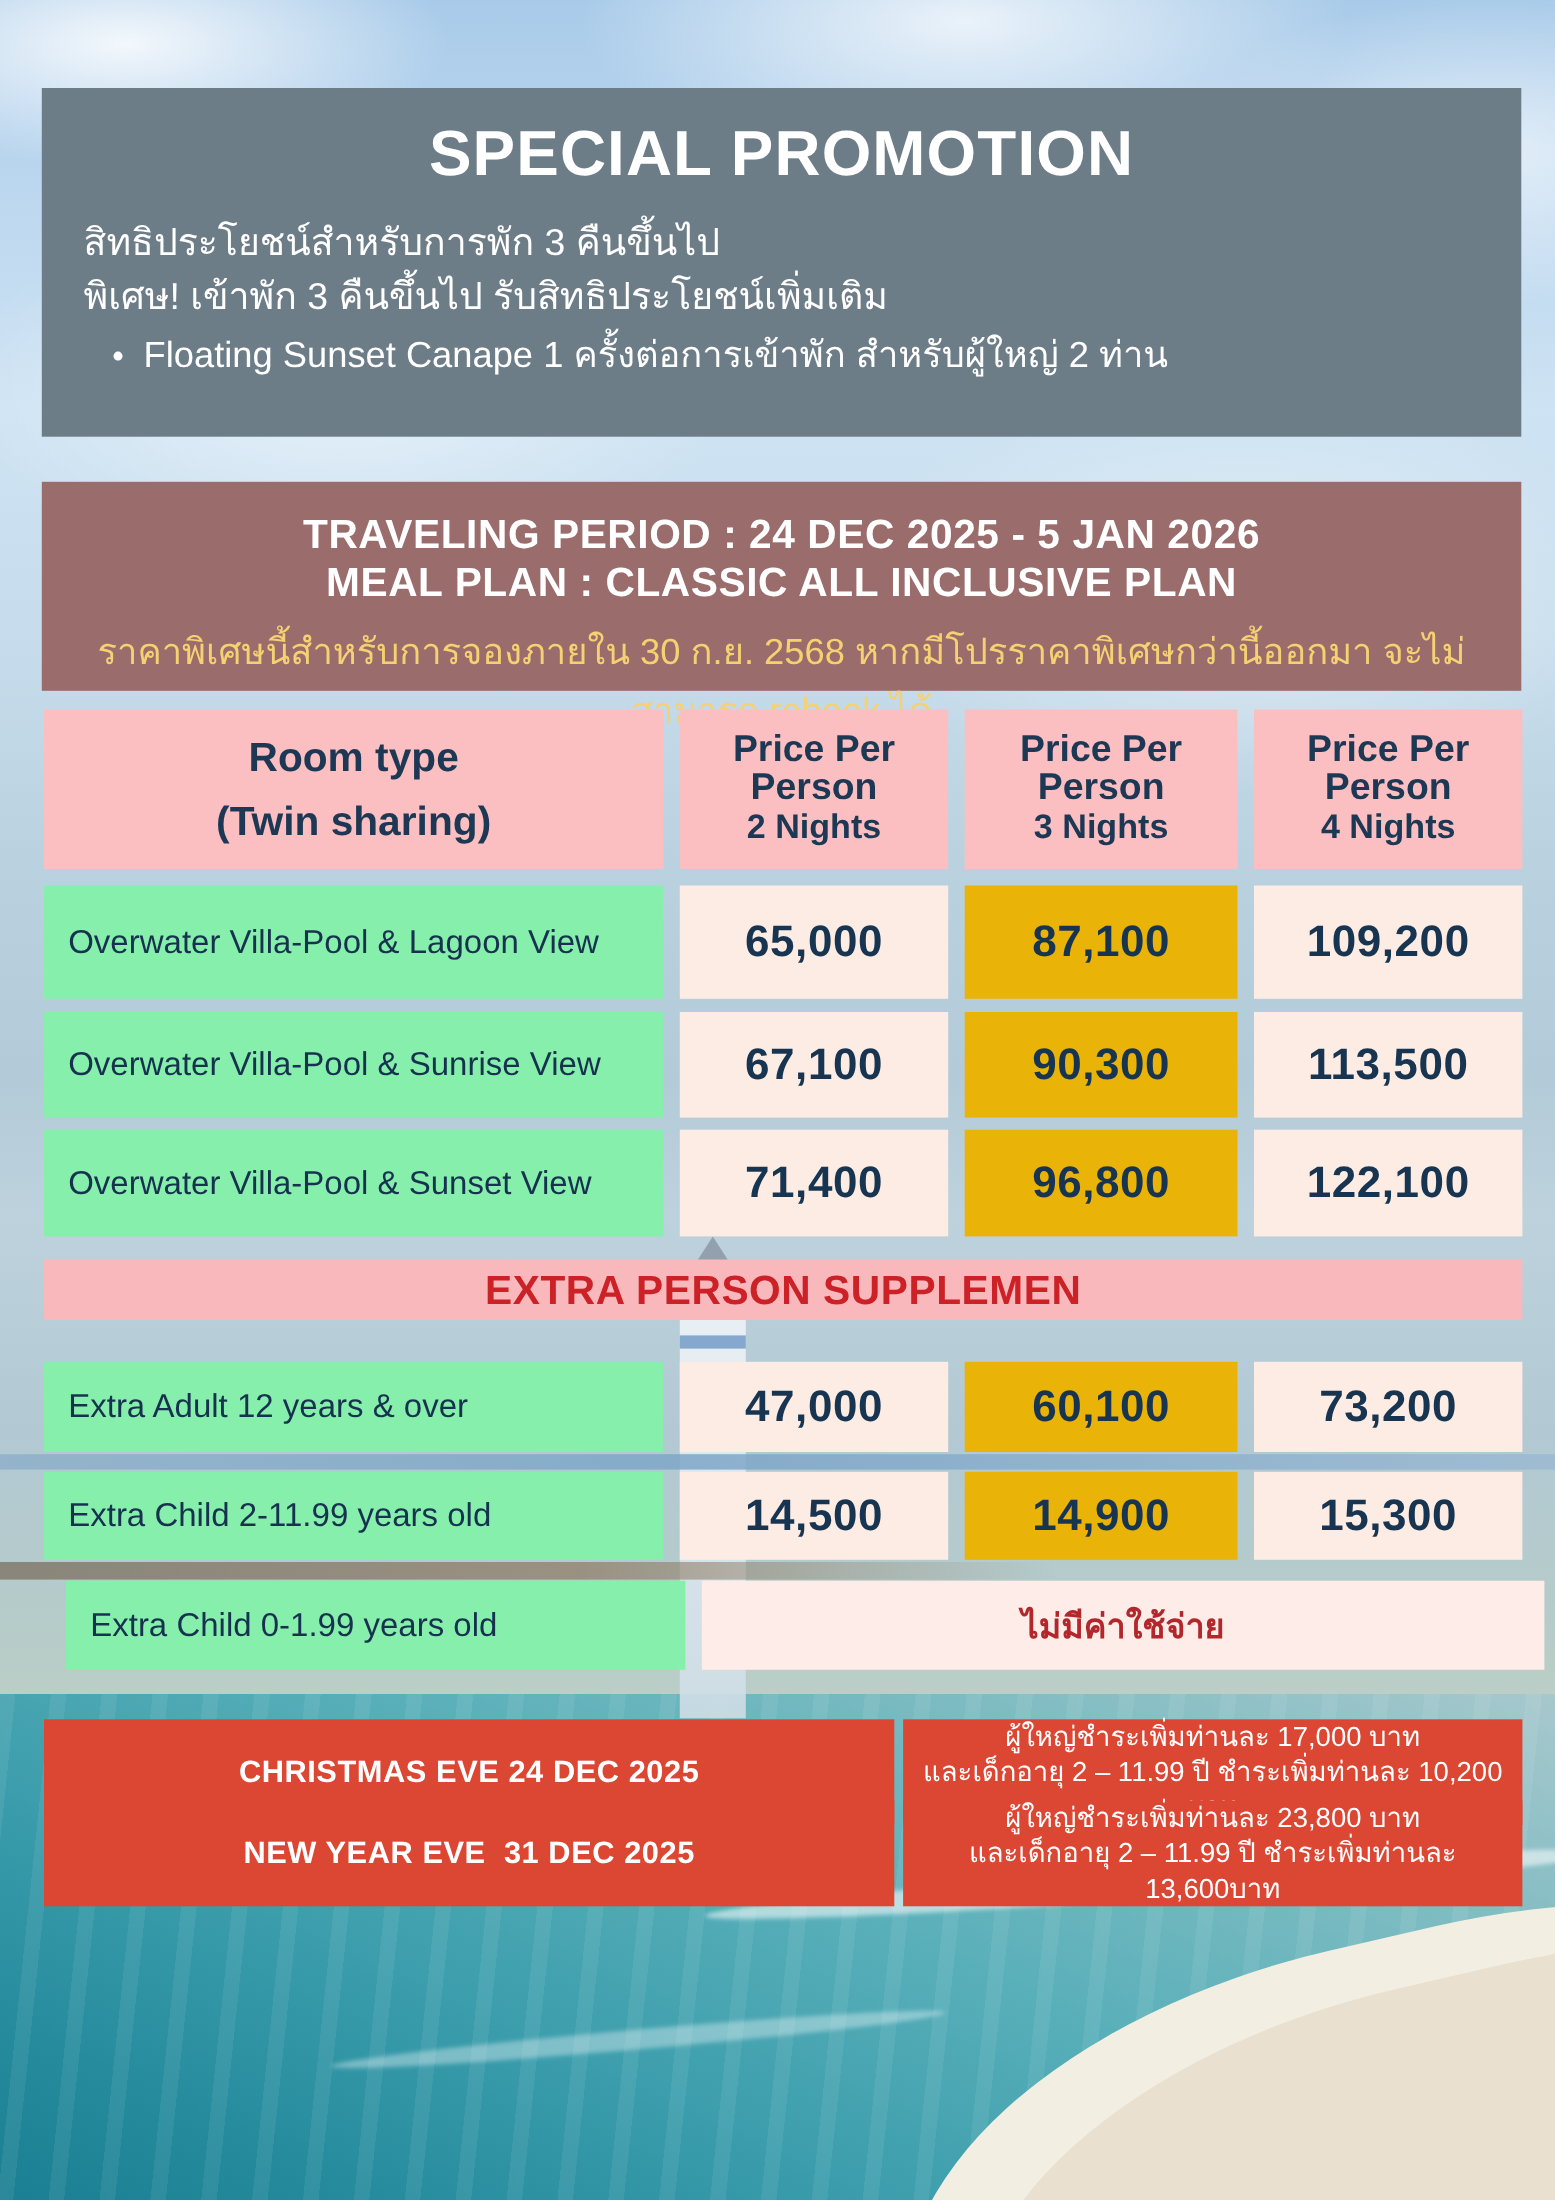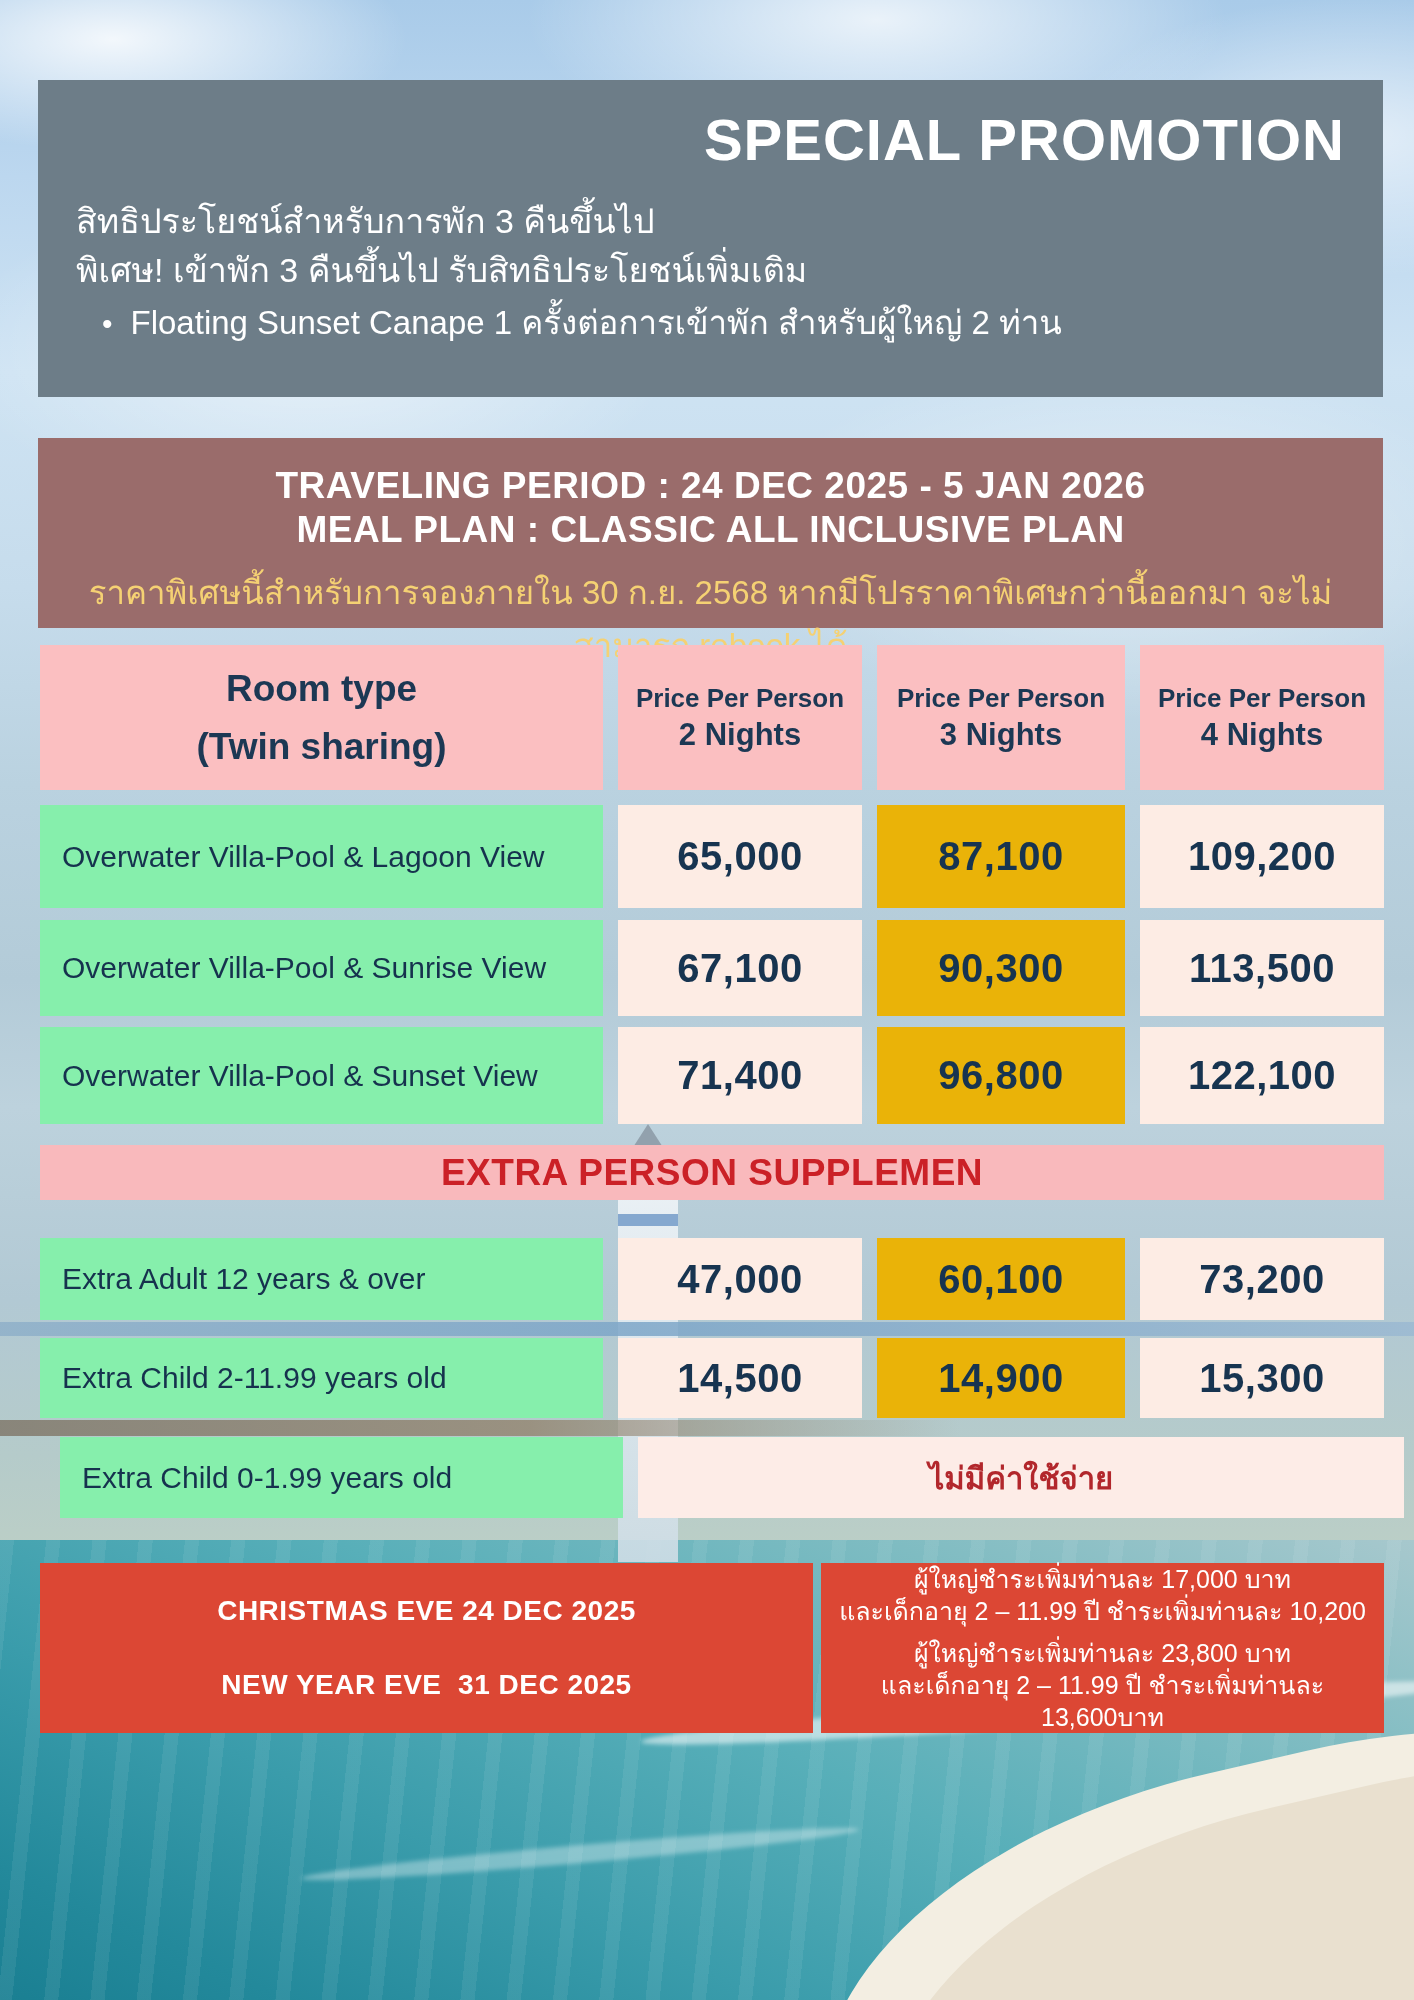--- a/index.html
+++ b/index.html
@@ -34,36 +34,36 @@
     border-radius:50%;transform:rotate(-4deg);filter:blur(2px);}
   .foam2{position:absolute;left:300px;top:1845px;width:560px;height:18px;background:rgba(255,255,255,.35);
     border-radius:50%;transform:rotate(-5deg);filter:blur(2px);}
   .sand-foam{position:absolute;left:820px;top:1755px;width:1000px;height:560px;background:#f3eee2;
     border-radius:45%;transform:rotate(-13deg);}
   .sand{position:absolute;left:880px;top:1790px;width:1000px;height:560px;background:#e9e0cf;
     border-radius:45%;transform:rotate(-13deg);}
   
   .gray-box{position:absolute;left:38px;top:80px;width:1345px;height:317px;background:#6d7d88;
     color:#fff;box-sizing:border-box;padding:26px 38px 0;}
-  .gray-box h1{margin:0 0 24px;text-align:right;font-size:58px;font-weight:800;letter-spacing:1px;color:#fff;}
+  .gray-box h1{margin:0 0 24px;text-align:center;font-size:58px;font-weight:800;letter-spacing:1px;color:#fff;}
   .gray-line{margin:0;font-size:34px;line-height:49px;font-weight:400;}
   .bullet-row{display:flex;align-items:baseline;margin:4px 0 0 26px;font-size:33px;line-height:48px;}
   .bullet-dot{margin-right:18px;font-size:30px;}
   .mauve-box{position:absolute;left:38px;top:438px;width:1345px;height:190px;background:#9a6c6b;
     box-sizing:border-box;padding-top:26px;text-align:center;}
   .mauve-line{margin:0;color:#fff;font-size:37px;font-weight:bold;line-height:44px;letter-spacing:.5px;}
   .mauve-note{margin:14px 0 0;color:#f5d173;font-size:33px;font-weight:400;}
   
   .t-row{position:absolute;left:40px;width:1344px;display:grid;
     grid-template-columns:563px 244px 248px 244px;column-gap:15px;}
   .t-row.span{grid-template-columns:563px 766px;}
   .cell{display:flex;align-items:center;justify-content:center;box-sizing:border-box;}
   .h-cell{background:#fbbfc1;color:#1c3854;flex-direction:column;text-align:center;}
   .room-hd{font-size:37px;font-weight:bold;line-height:58px;}
-  .pp{font-size:26px;font-weight:bold;line-height:34px;}
+  .pp{font-size:34px;font-weight:bold;line-height:34px;}
   .nn{font-size:31px;font-weight:bold;line-height:40px;}
   .label-cell{background:#86efac;justify-content:flex-start;padding-left:22px;
     color:#16324e;font-size:30px;font-weight:normal;}
   .val-cell{background:#fdece4;color:#173450;font-size:40px;font-weight:bold;letter-spacing:.5px;}
   .val-cell.alt{background:#eab308;}
   .banner{position:absolute;left:40px;width:1344px;top:1145px;height:55px;background:#f9b9bc;
     display:flex;align-items:center;justify-content:center;}
   .banner span{color:#cb2127;font-size:37px;font-weight:bold;letter-spacing:.5px;}
   .nocharge{background:#fdece7;color:#b2272c;font-size:31px;font-weight:bold;}
   

